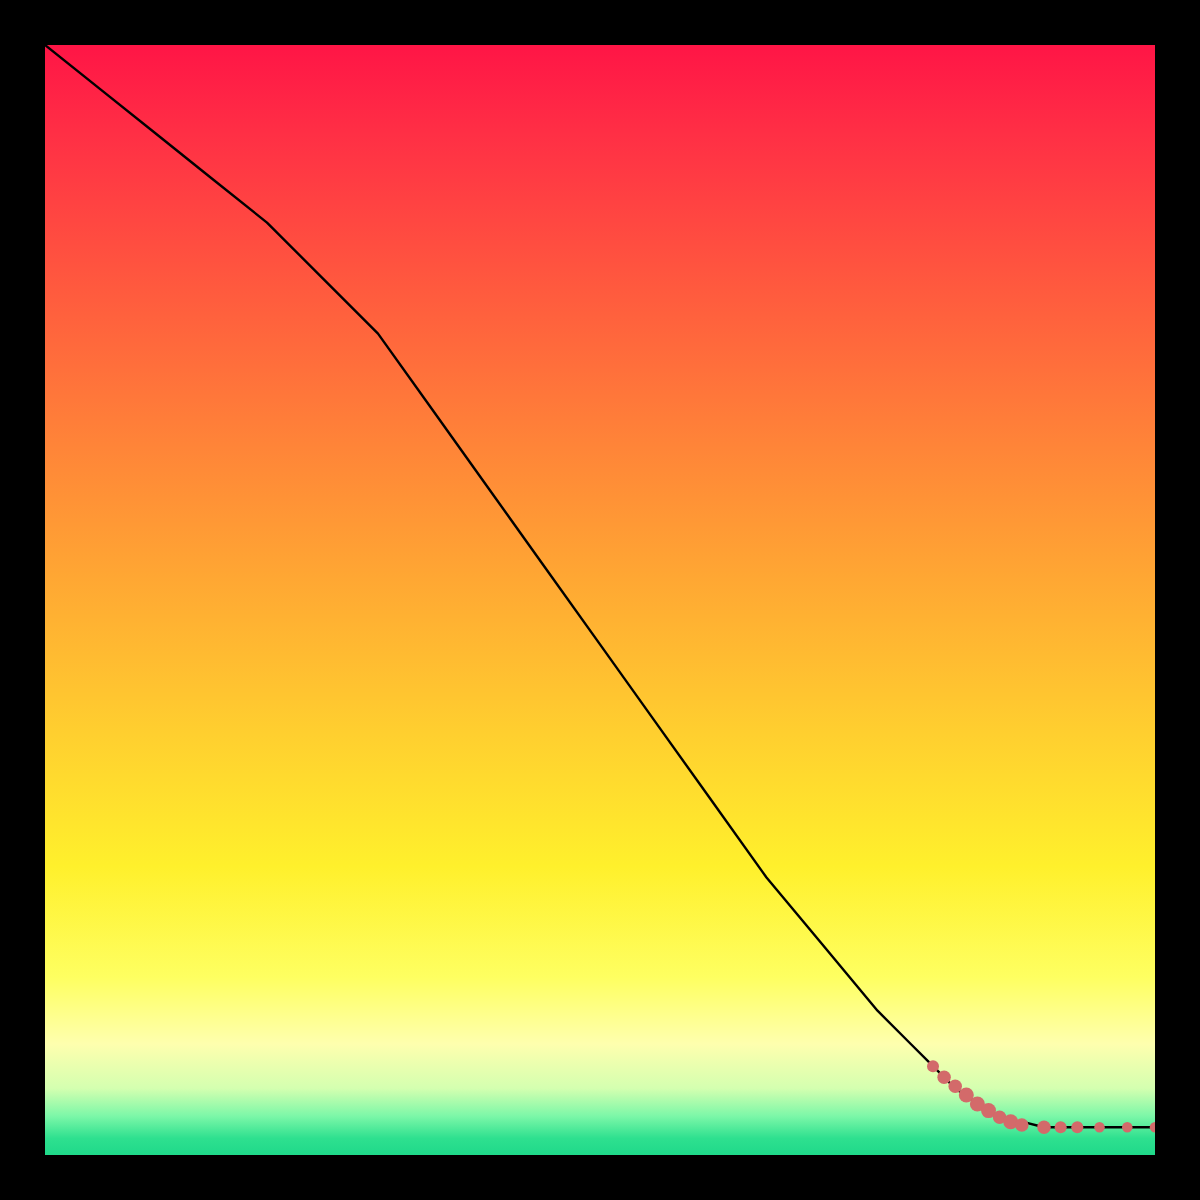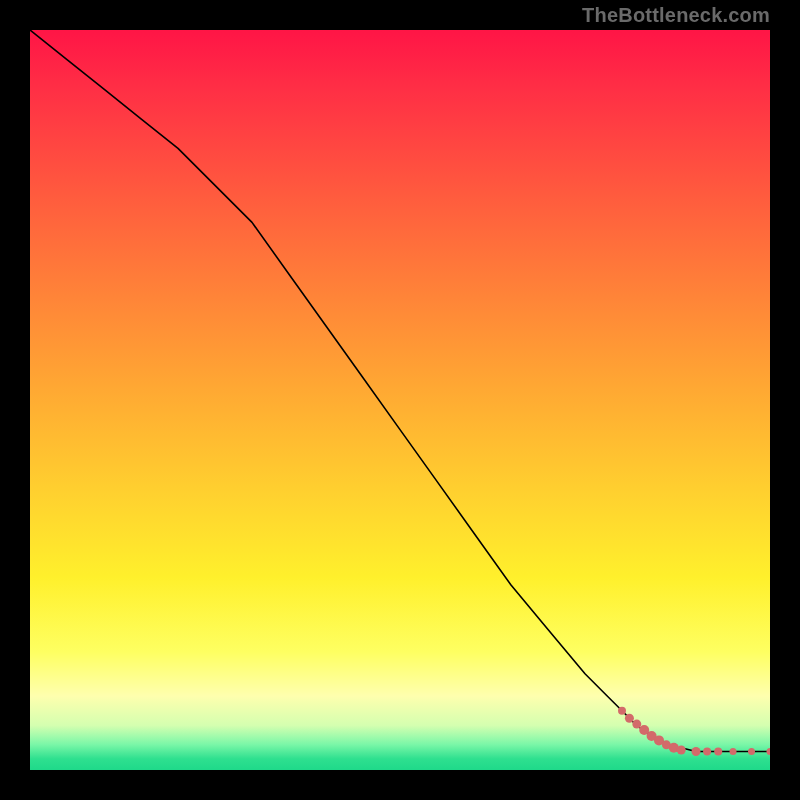--- a/index.html
+++ b/index.html
@@ -70,21 +70,20 @@
   .marker {
     fill: #d36a6a;
     stroke: none;
   }
 </style>
 </head>
 <body>
 
 <div class="frame">
 
-  <div class="watermark">TheBottleneck.com</div>
 
   <div class="plot-area">
     <div class="gradient-bg"></div>
 
     <svg class="overlay" viewBox="0 0 740 740" preserveAspectRatio="none">
       <path id="curve-path" class="curve" d="M 0.00 0.00 L 37.00 29.60 L 74.00 59.20 L 111.00 88.80 L 148.00 118.40 L 185.00 155.40 L 222.00 192.40 L 259.00 244.20 L 296.00 296.00 L 333.00 347.80 L 370.00 399.60 L 407.00 451.40 L 444.00 503.20 L 481.00 555.00 L 518.00 599.40 L 555.00 643.80 L 577.20 666.00 L 592.00 680.80 L 606.80 695.60 L 629.00 710.40 L 643.80 717.80 L 651.20 717.80 L 666.00 721.50 L 680.80 721.50 L 695.60 721.50 L 710.40 721.50 L 725.20 721.50 L 740.00 721.50"></path>
       <g id="markers-group">
           <circle cx="592.00" cy="680.80" r="4" class="marker"></circle>
           <circle cx="599.40" cy="688.20" r="4.5" class="marker"></circle>
           <circle cx="606.80" cy="694.12" r="4.5" class="marker"></circle>

